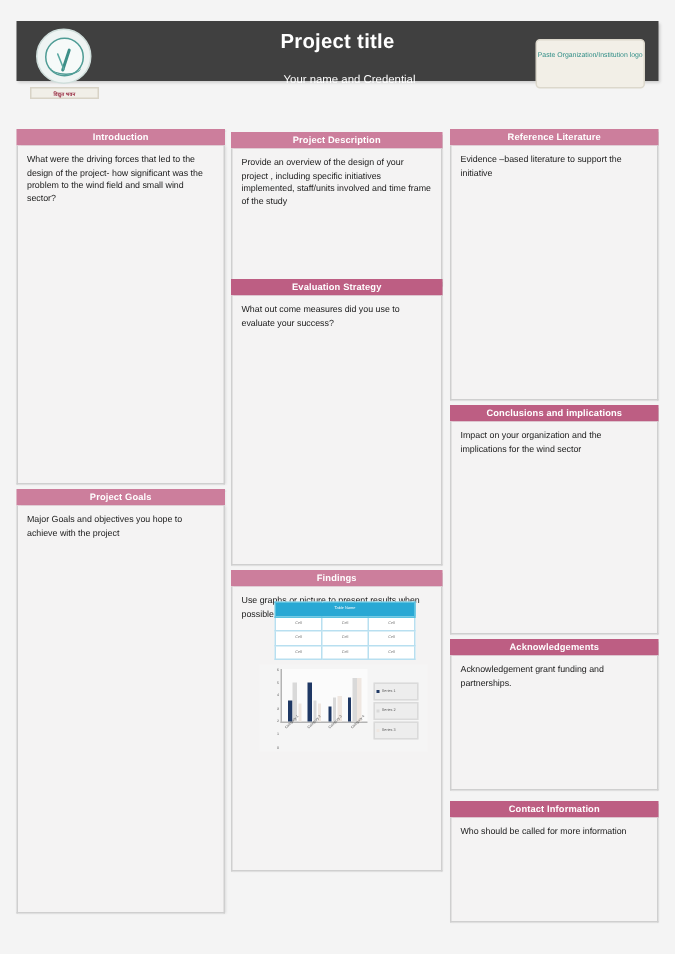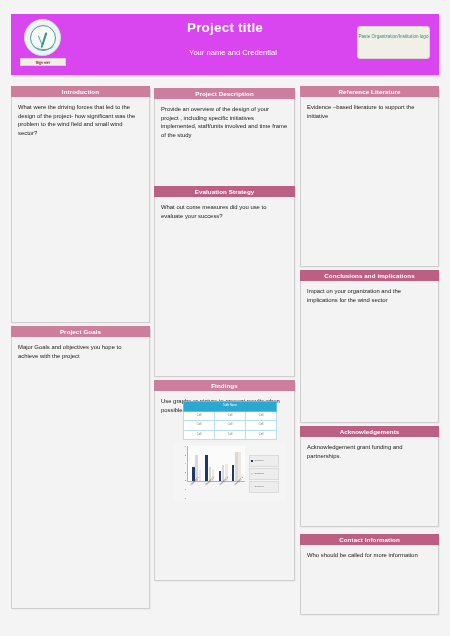--- a/index.html
+++ b/index.html
@@ -19,22 +19,22 @@
     height: 636px;
     background: #f4f4f4;
   }
 
   
   .banner {
     position: absolute;
     left: 11px;
     top: 14px;
     width: 428px;
-    height: 61px;
-    background: #d946ef;
+    height: 40px;
+    background: #404040;
     box-shadow: 1px 1px 2px rgba(0,0,0,0.18);
   }
 
   .banner-title {
     position: absolute;
     left: 0; right: 0;
     top: 6px;
     text-align: center;
     color: #ffffff;
     font-size: 13.5px;

